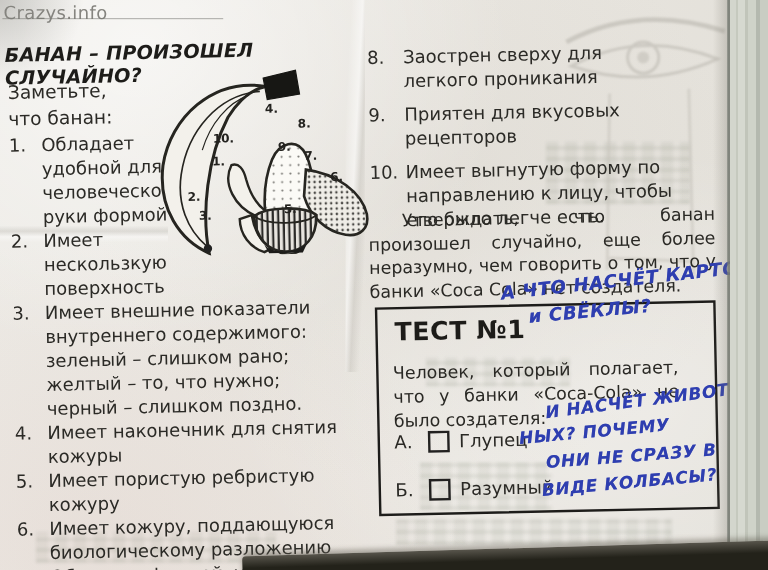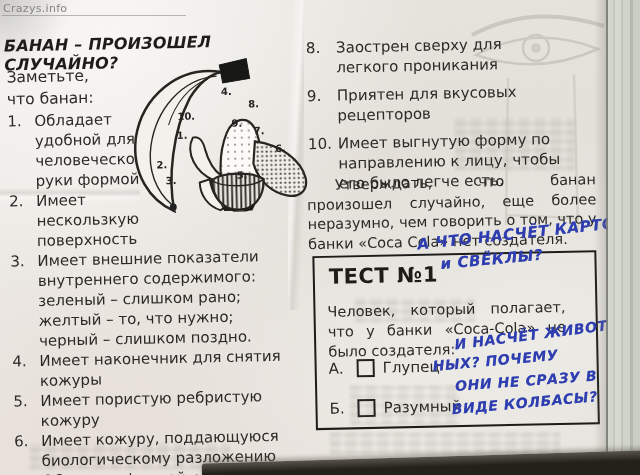--- a/index.html
+++ b/index.html
@@ -8,21 +8,21 @@
     background:
       radial-gradient(circle at 0px 0px, rgba(95,95,90,.28), transparent 70px),
       radial-gradient(ellipse at 18% 8%, rgba(255,255,255,.6), transparent 42%),
       radial-gradient(ellipse at 55% 35%, rgba(208,203,194,.30), transparent 55%),
       radial-gradient(ellipse at 12% 95%, rgba(205,160,150,.14), transparent 40%),
       radial-gradient(ellipse at 80% 70%, rgba(255,255,255,.35), transparent 45%),
       linear-gradient(100deg,#edebe6 0%,#e9e6e0 55%,#e2dfd8 100%);
   }
   .rot{position:absolute;inset:0;transform:rotate(-1.2deg);transform-origin:320px 240px;}
   
-  .wm{position:absolute;left:3px;top:2px;font-size:11px;color:#85847f;letter-spacing:.3px;}
+  .wm{position:absolute;left:3px;top:2px;font-size:15px;color:#85847f;letter-spacing:.3px;}
   .wm-line{position:absolute;left:2px;top:15px;width:184px;height:1px;background:rgba(120,120,116,.5);}
   
   .crease-v{position:absolute;left:288px;top:0;width:16px;height:310px;
     background:linear-gradient(93deg,transparent 15%,rgba(255,255,255,.5) 45%,rgba(150,147,138,.2) 62%,transparent 85%);}
   .crease-h{position:absolute;left:0;top:188px;width:140px;height:14px;
     background:linear-gradient(180deg,transparent,rgba(150,147,138,.22),rgba(255,255,255,.4),transparent);}
   .smudge{position:absolute;filter:blur(1.5px);opacity:.8;
     background:repeating-linear-gradient(0deg,rgba(125,132,115,.16) 0 3px,transparent 3px 9px),
                repeating-linear-gradient(90deg,rgba(125,132,115,.12) 0 10px,transparent 10px 16px);}
   .sm1{left:355px;top:298px;width:120px;height:24px;}

